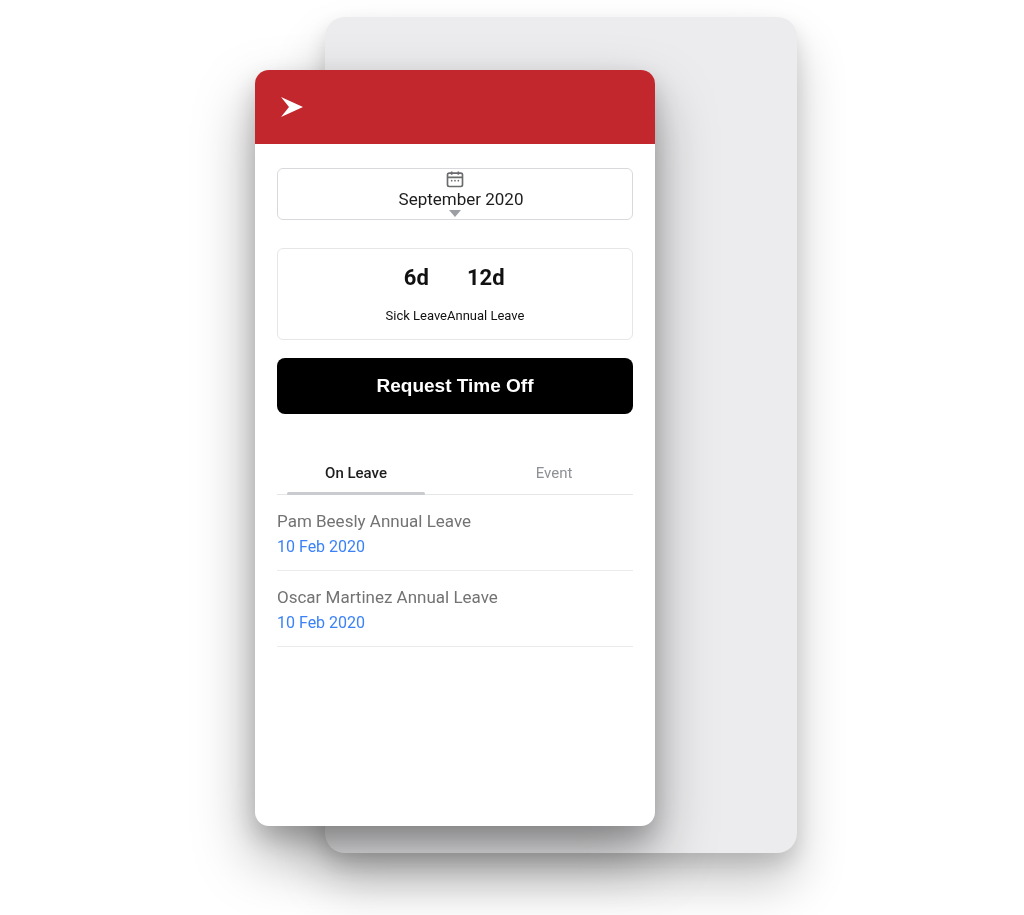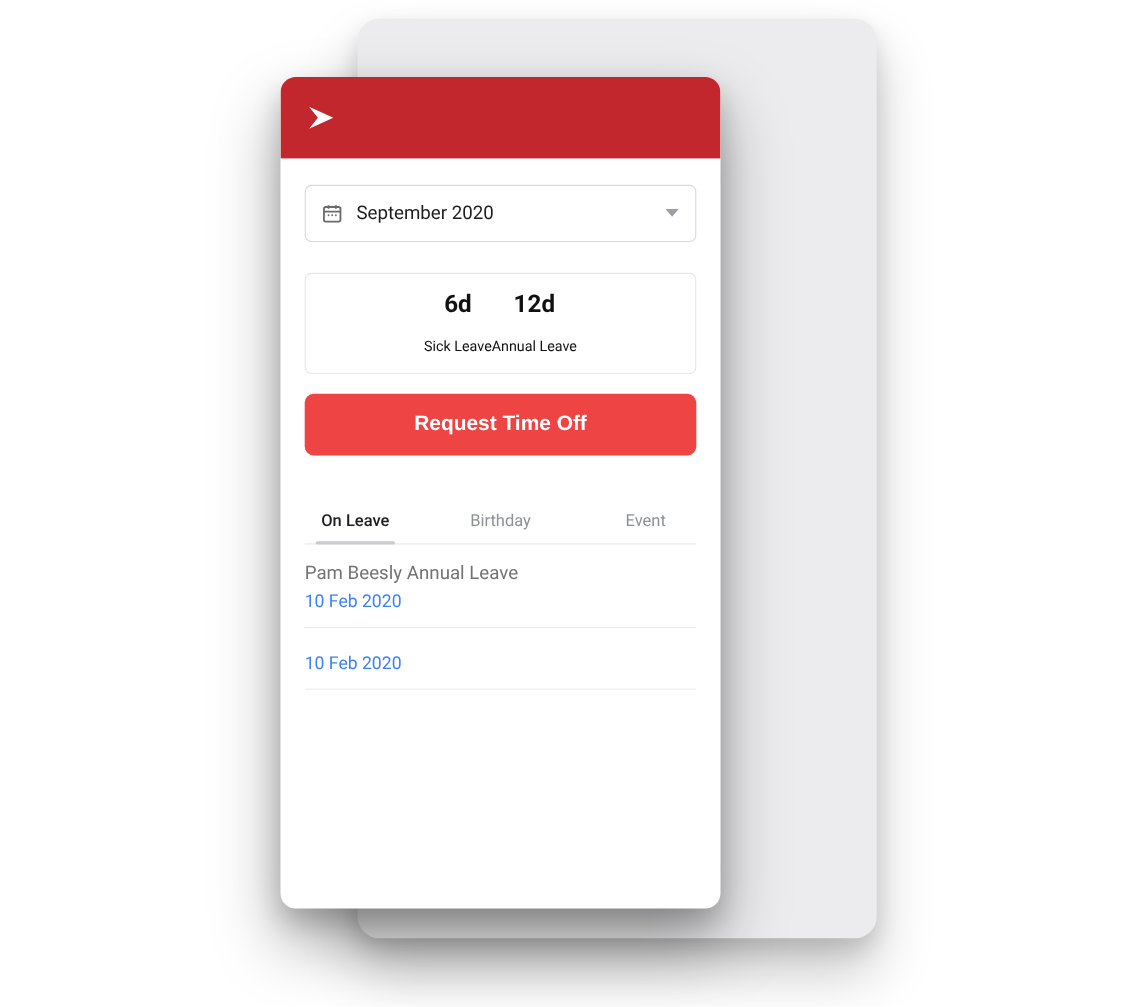--- a/index.html
+++ b/index.html
@@ -41,20 +41,21 @@
     .content { padding: 24px 22px 0 22px; }
     .month-picker {
       border: 1px solid #d7d9dc;
       border-radius: 6px;
       height: 52px;
       display: flex;
       align-items: center;
       padding: 0 14px;
       cursor: pointer;
       background: #fff;
+      flex-direction: column;
     }
     .month-picker .cal-icon { color: #6a6b6d; display: inline-flex; }
     .month-label {
       margin-left: 12px;
       font-size: 17px;
       color: #1d1d1f;
       flex: 1;
     }
     .caret-down { color: #9b9ea2; display: inline-flex; }
     .balances {
@@ -67,21 +68,21 @@
       justify-content: center;
       background: #fff;
     }
     .balance { text-align: center; }
     .balance .val { font-weight: 700; font-size: 22px; color: #111; }
     .balance .lbl { font-size: 13px; color: #111; margin-top: 18px; }
     .request-btn {
       margin-top: 18px;
       width: 100%;
       height: 56px;
-      background: #ef4444;
+      background: #000000;
       color: #fff;
       border: none;
       border-radius: 8px;
       font-size: 19px;
       font-weight: 600;
       cursor: pointer;
     }
     .tabs {
       margin-top: 40px;
       display: flex;
@@ -159,29 +160,29 @@
         <div class="balance">
           <div class="val">12d</div>
           <div class="lbl">Annual Leave</div>
         </div>
       </div>
 
       <button class="request-btn">Request Time Off</button>
 
       <div class="tabs">
         <div class="tab active">On Leave</div>
-        <div class="tab">Birthday</div>
         <div class="tab">Event</div>
       </div>
 
       <div>
         <div class="list-item">
           <div class="title">Pam Beesly Annual Leave</div>
           <div class="date">10 Feb 2020</div>
         </div>
         <div class="list-item">
+          <div class="title">Oscar Martinez Annual Leave</div>
           <div class="date">10 Feb 2020</div>
         </div>
       </div>
 
     </div>
   </div>
 </div>
 
 </body></html>

